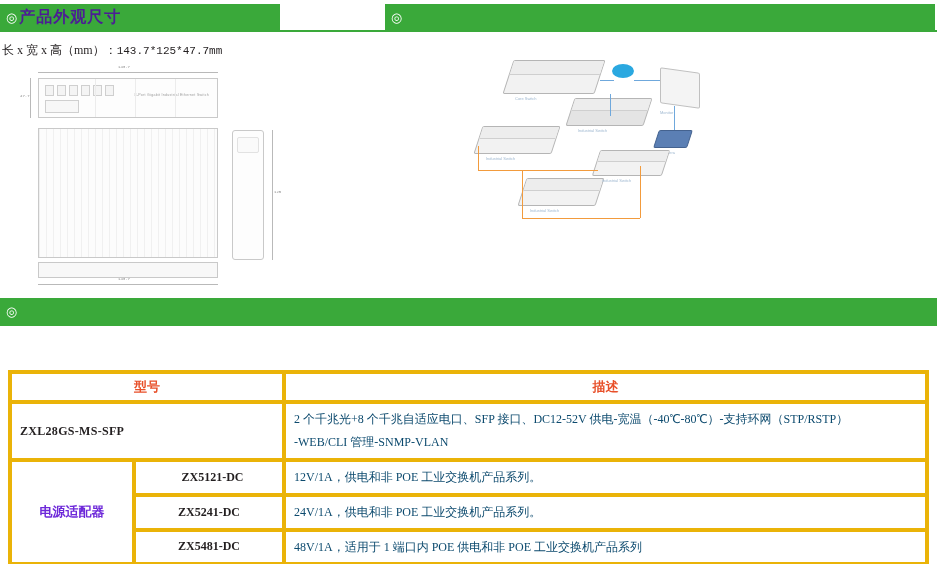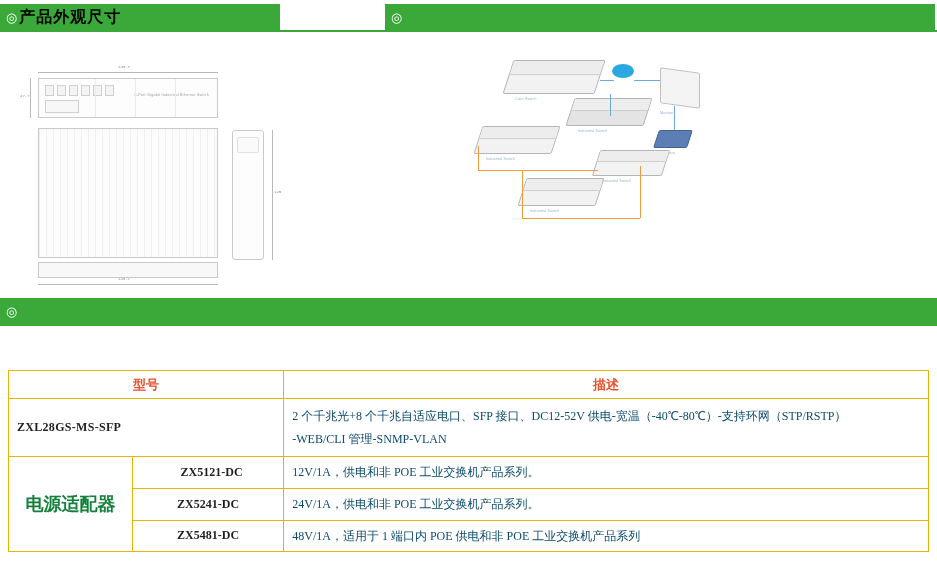--- a/index.html
+++ b/index.html
@@ -22,21 +22,21 @@
     align-items: center;
     padding-left: 6px;
   }
   .sec-head .bullet {
     color: #ffffff;
     font-size: 13px;
     line-height: 1;
     margin-right: 2px;
   }
   .sec-head .title {
-    color: #000000;
+    color: #4c1d95;
     font-size: 16px;
     font-weight: bold;
     letter-spacing: 1px;
     font-family: "Liberation Serif", serif;
   }
   #head-dim   { left: 0px;   top: 4px;  width: 280px; }
   #head-app   { left: 385px; top: 4px;  width: 550px; }
   #head-order { left: 0px;   top: 298px; width: 937px; }
 
   .sec-underline {
@@ -171,43 +171,43 @@
   
   .order-table {
     position: absolute;
     left: 8px; top: 370px;
     width: 921px;
     border-collapse: collapse;
     font-size: 12px;
     font-family: "Liberation Serif", serif;
   }
   .order-table th, .order-table td {
-    border: 1px solid #eab308;
+    border: 4px solid #eab308;
     padding: 4px 8px;
     vertical-align: middle;
   }
   .order-table th {
     color: #e8502a;
     font-weight: bold;
     font-size: 13px;
     text-align: center;
     height: 28px;
   }
   .col-model  { width: 258px; }
   .col-desc   { }
   td.model-cell {
     font-weight: bold;
     font-size: 12px;
     letter-spacing: .3px;
   }
   td.group-cell {
     text-align: center;
-    color: #15803d;
-    font-weight: bold;
-    font-size: 18px;
+    color: #6d28d9;
+    font-weight: bold;
+    font-size: 13px;
     width: 124px;
   }
   td.sub-model {
     text-align: center;
     font-weight: bold;
     font-size: 12px;
   }
   td.desc-cell {
     font-size: 12px;
     line-height: 1.9;
@@ -223,20 +223,23 @@
     <span class="bullet">◎</span>
     <span class="title">产品外观尺寸</span>
   </div>
   <div class="sec-underline" id="ul-dim"></div>
 
   <div class="sec-head" id="head-app">
     <span class="bullet">◎</span>
   </div>
   <div class="sec-underline" id="ul-app"></div>
 
+  <div class="dim-text">
+    <span>长 x 宽 x 高（mm）：</span><span class="mono">143.7*125*47.7mm</span>
+  </div>
 
   <div class="drawing">
 
     <div class="dim-line" style="left:18px; top:2px; width:180px;"></div>
     <div class="dim-cap" style="left:98px; top:-5px;">143.7</div>
 
     <div class="dev-front">
       <div class="port-row">
         <span class="port"></span>
         <span class="port"></span>

